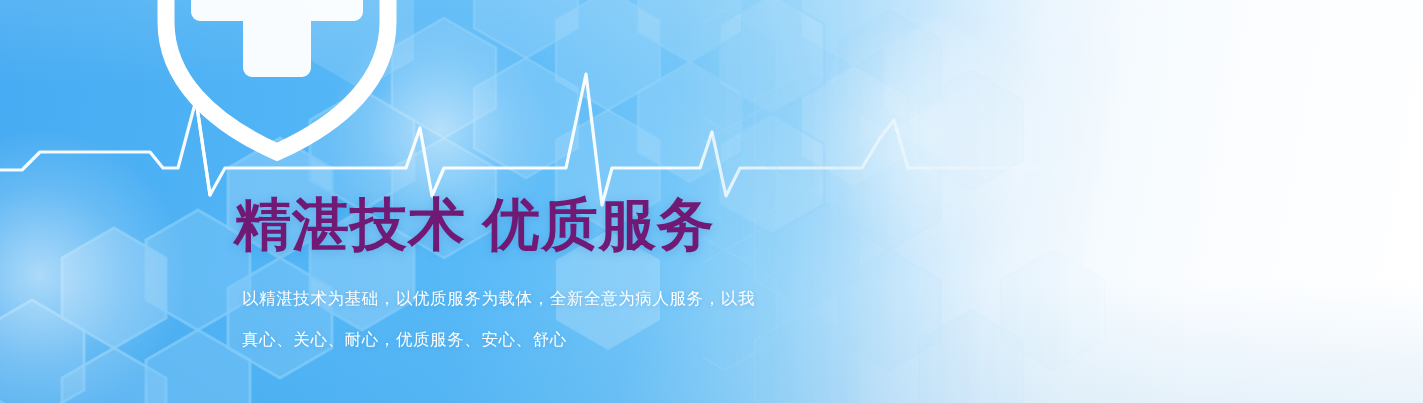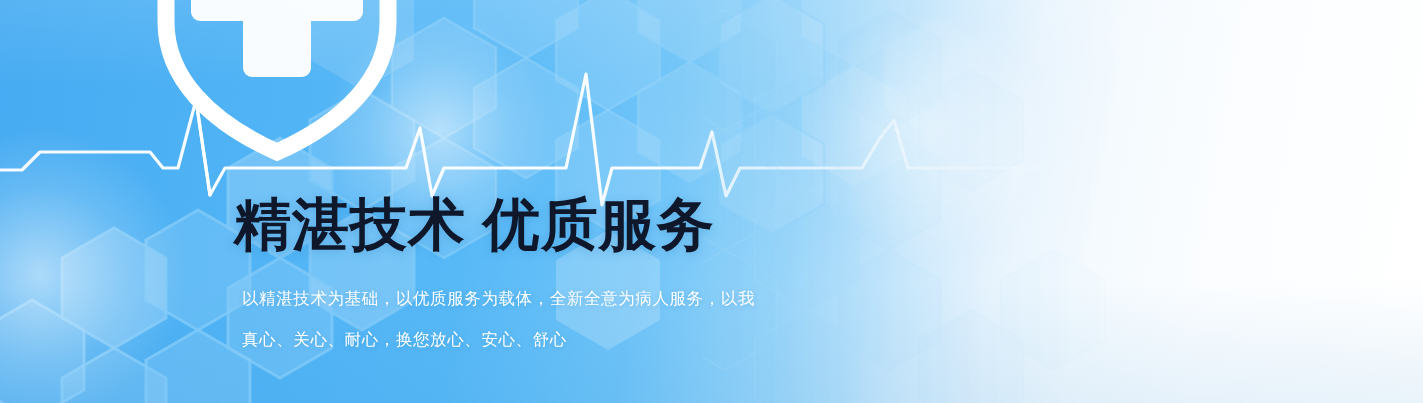--- a/index.html
+++ b/index.html
@@ -108,21 +108,21 @@
     position: absolute;
     left: 234px;
     top: 191px;
     width: 640px;
   }
   .headline {
     margin: 0;
     font-size: 57px;
     line-height: 66px;
     font-weight: bold;
-    color: #0f172a;
+    color: #701a75;
     letter-spacing: 1px;
     white-space: nowrap;
     text-shadow: 0 2px 10px rgba(30,120,190,0.30);
   }
   .subline {
     margin: 8px;
     font-size: 16.5px;
     line-height: 33px;
     font-weight: normal;
     color: #ffffff;
@@ -409,17 +409,17 @@
       </g>
     </g>
   </svg>
 
   <div class="glow glow-c"></div>
 
   <div class="copy">
     <h1 class="headline">精湛技术 优质服务</h1>
     <div class="sub-wrap">
       <p class="subline">以精湛技术为基础，以优质服务为载体，全新全意为病人服务，以我</p>
-      <p class="subline">真心、关心、耐心，换您放心、安心、舒心</p>
+      <p class="subline">真心、关心、耐心，优质服务、安心、舒心</p>
     </div>
   </div>
 
 </div>
 
 </body></html>

